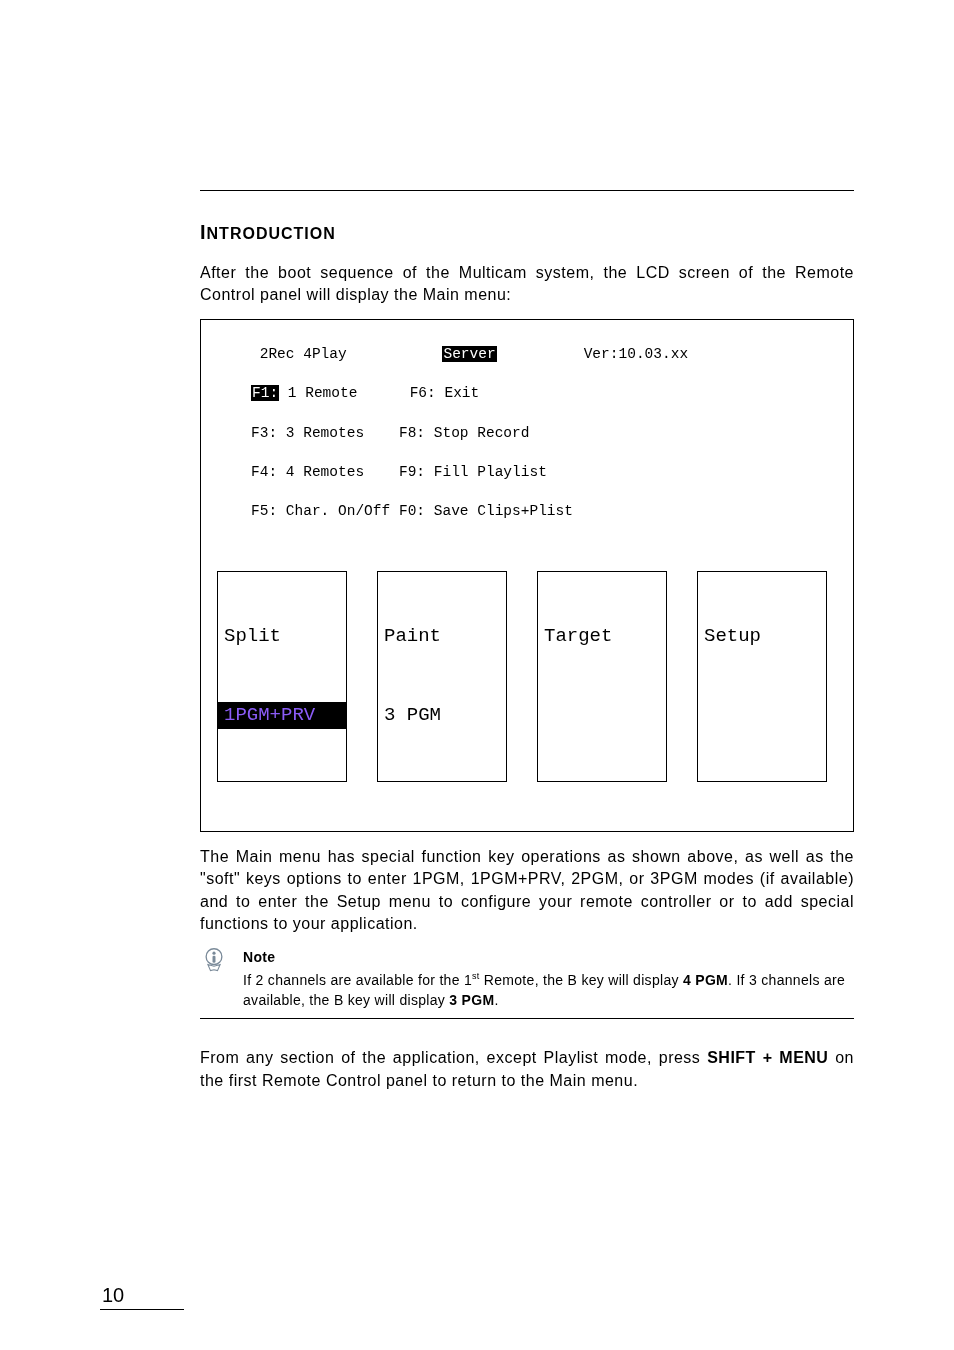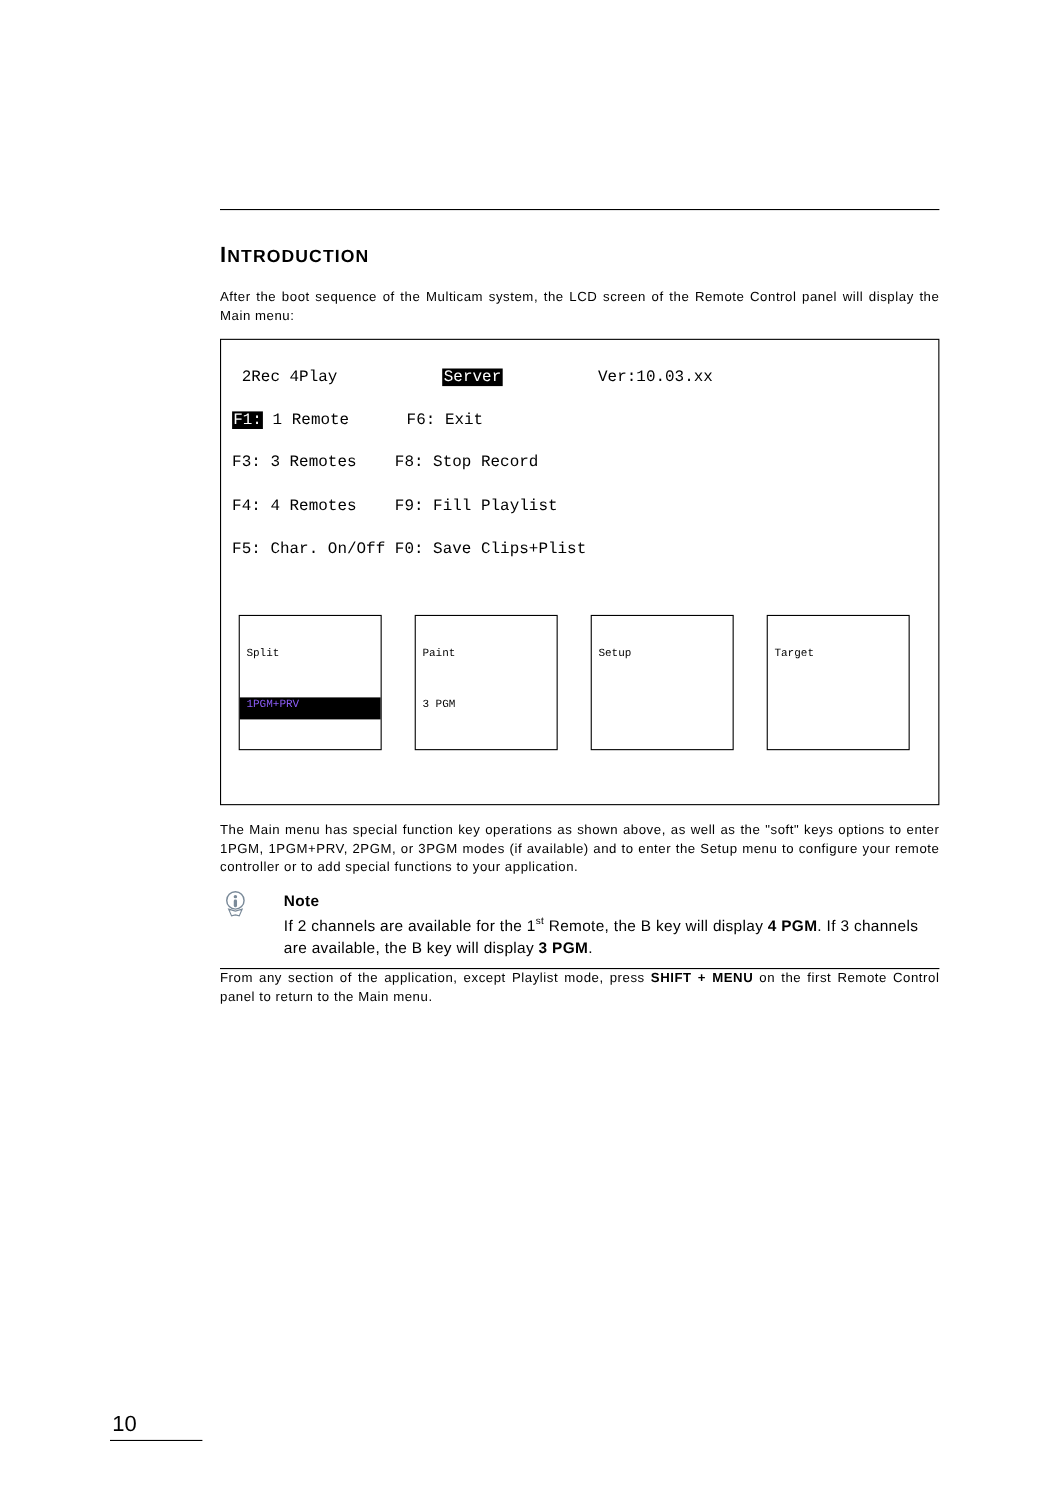--- a/index.html
+++ b/index.html
@@ -50,70 +50,72 @@
     font-size: 20px;
     letter-spacing: 1px;
     font-weight: bold;
     margin: 0 0 18px 0;
   }
   h2.section .rest {
     font-size: 16px;
     letter-spacing: 1px;
   }
   p.body {
-    font-size: 12px;
+    font-size: 16px;
     line-height: 1.4;
     letter-spacing: 0.5px;
     margin: 0 0 12px 0;
     text-align: justify;
   }
   .lcd {
     font-family: "Courier New", monospace;
     font-size: 14.5px;
     border: 1.5px solid #000;
     padding: 6px 10px 10px 10px;
     margin: 4px 0 14px 0;
     line-height: 1.35;
     white-space: pre;
   }
   .lcd .row {
     display: block;
+    margin-left: 40px;
   }
   .lcd .hl {
     background: #000;
     color: #fff;
     padding: 0 1px;
   }
   .softkeys {
     display: flex;
     gap: 30px;
     margin-top: 10px;
     margin-left: 6px;
   }
   .softkey {
     border: 1px solid #000;
     font-family: "Courier New", monospace;
-    font-size: 10px;
+    font-size: 19px;
     width: 130px;
     box-sizing: border-box;
   }
   .softkey .line {
     padding: 1px 6px;
     min-height: 18px;
   }
   .softkey .line.hl {
     background: #000;
     color: #8b5cf6;
   }
   .note-block {
     display: flex;
     align-items: flex-start;
-    gap: 30px;
+    gap: 15px;
     border-bottom: 1px solid #000;
     padding-bottom: 8px;
+    margin-bottom: 28px;
   }
   .note-icon svg {
     width: 28px;
     height: 28px;
     display: block;
   }
   .note-text {
     font-size: 14px;
     line-height: 1.45;
     letter-spacing: 0.3px;
@@ -164,25 +166,25 @@
       <div class="softkeys">
         <div class="softkey">
           <div class="line">Split</div>
           <div class="line hl">1PGM+PRV</div>
         </div>
         <div class="softkey">
           <div class="line">Paint</div>
           <div class="line">3 PGM</div>
         </div>
         <div class="softkey">
+          <div class="line">Target</div>
+          <div class="line"></div>
+        </div>
+        <div class="softkey">
           <div class="line">Setup</div>
-          <div class="line"></div>
-        </div>
-        <div class="softkey">
-          <div class="line">Target</div>
           <div class="line"></div>
         </div>
       </div>
     </div>
 
     <p class="body">The Main menu has special function key operations as shown above, as well as the "soft" keys options to enter 1PGM, 1PGM+PRV, 2PGM, or 3PGM modes (if available) and to enter the Setup menu to configure your remote controller or to add special functions to your application.</p>
 
     <div class="note-block">
       <div class="note-icon">
         <svg viewBox="0 0 32 32">

